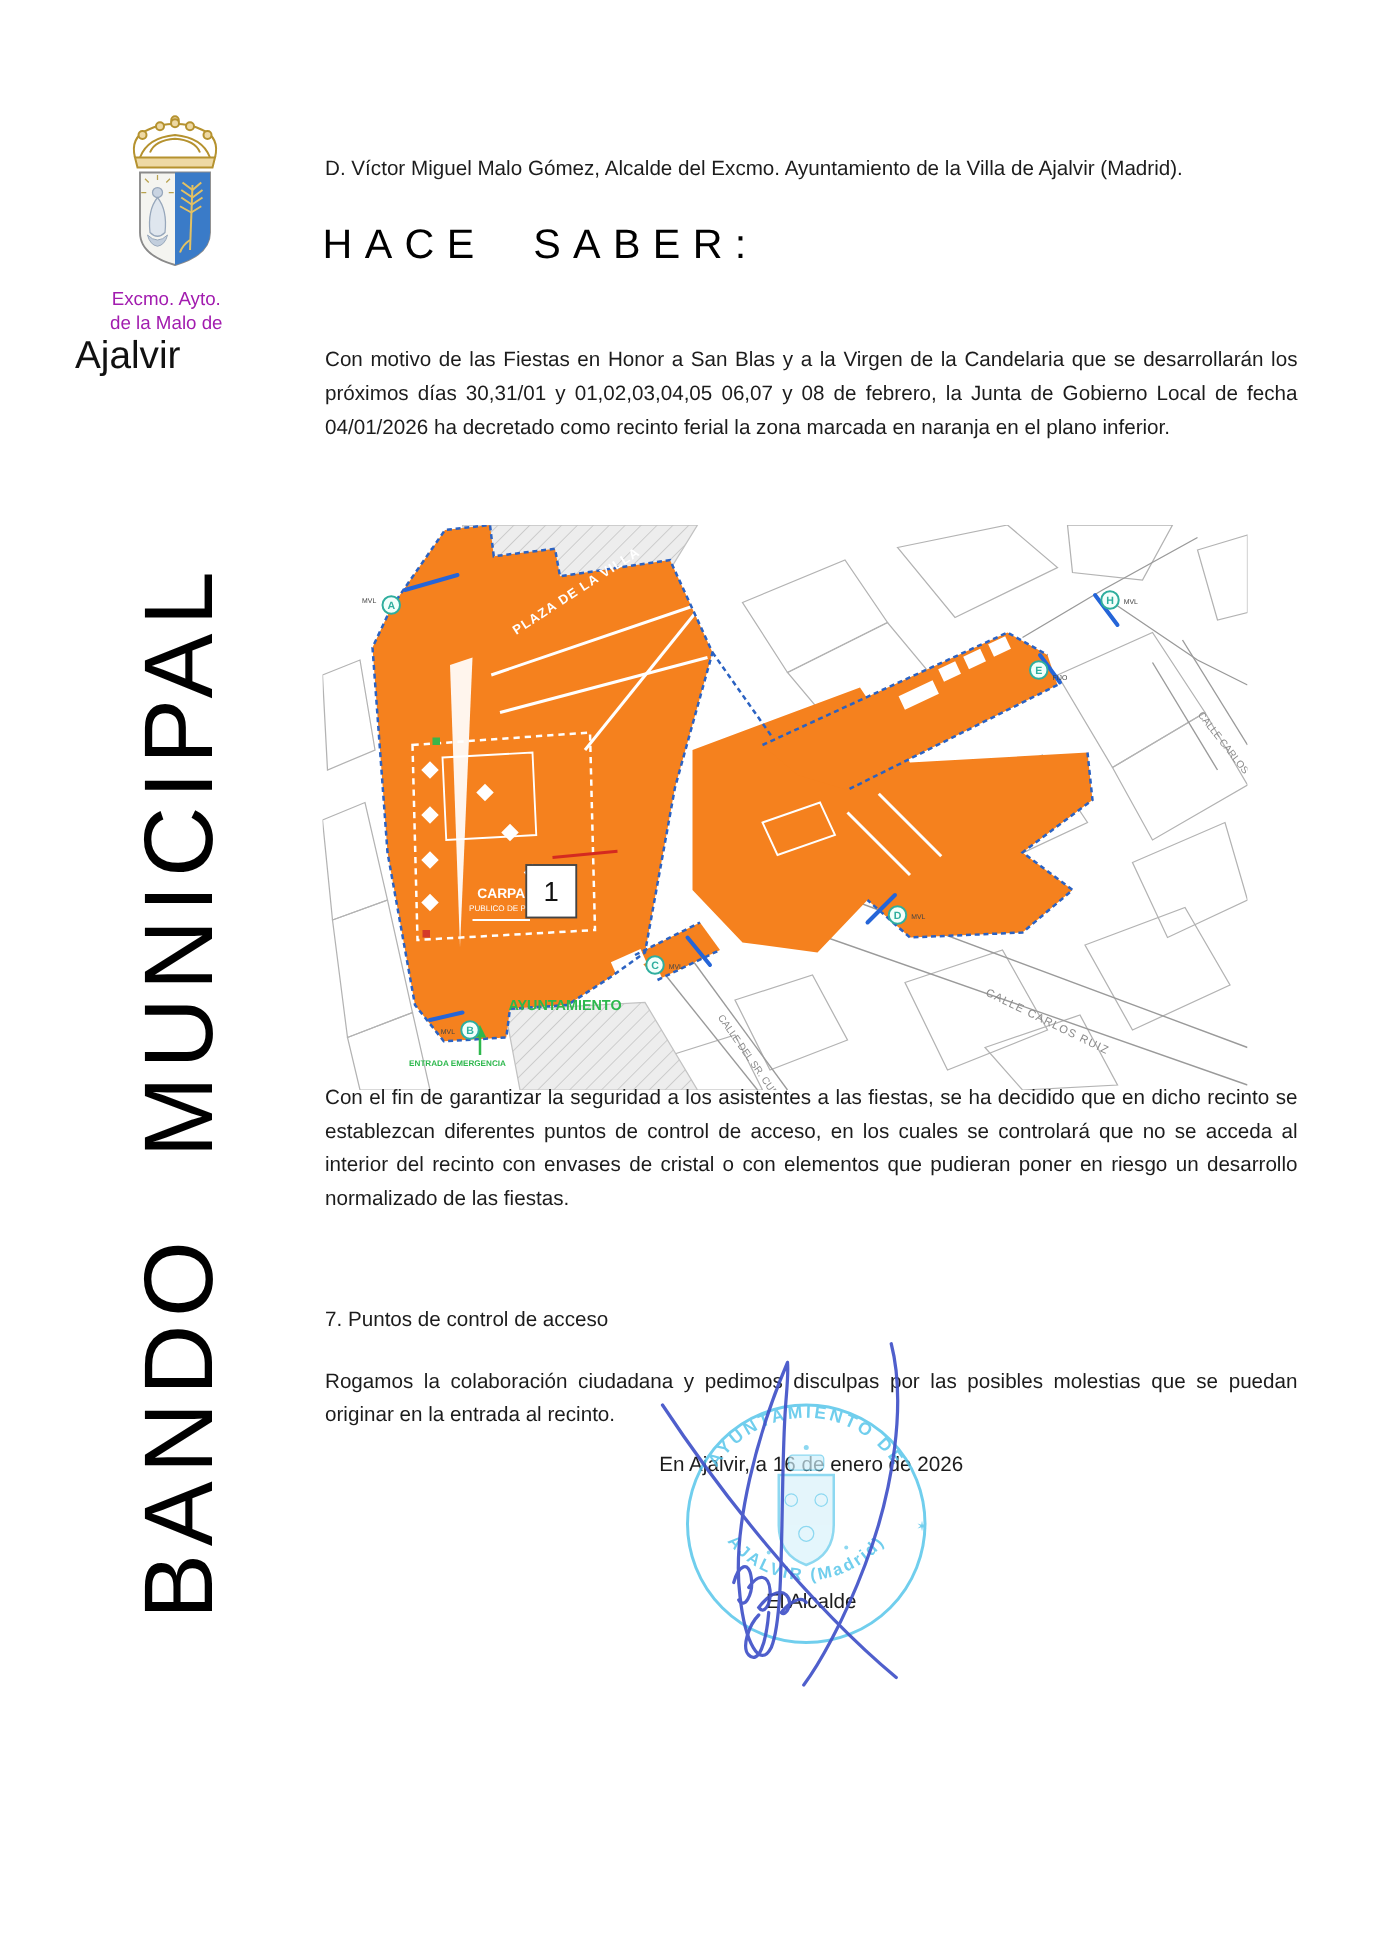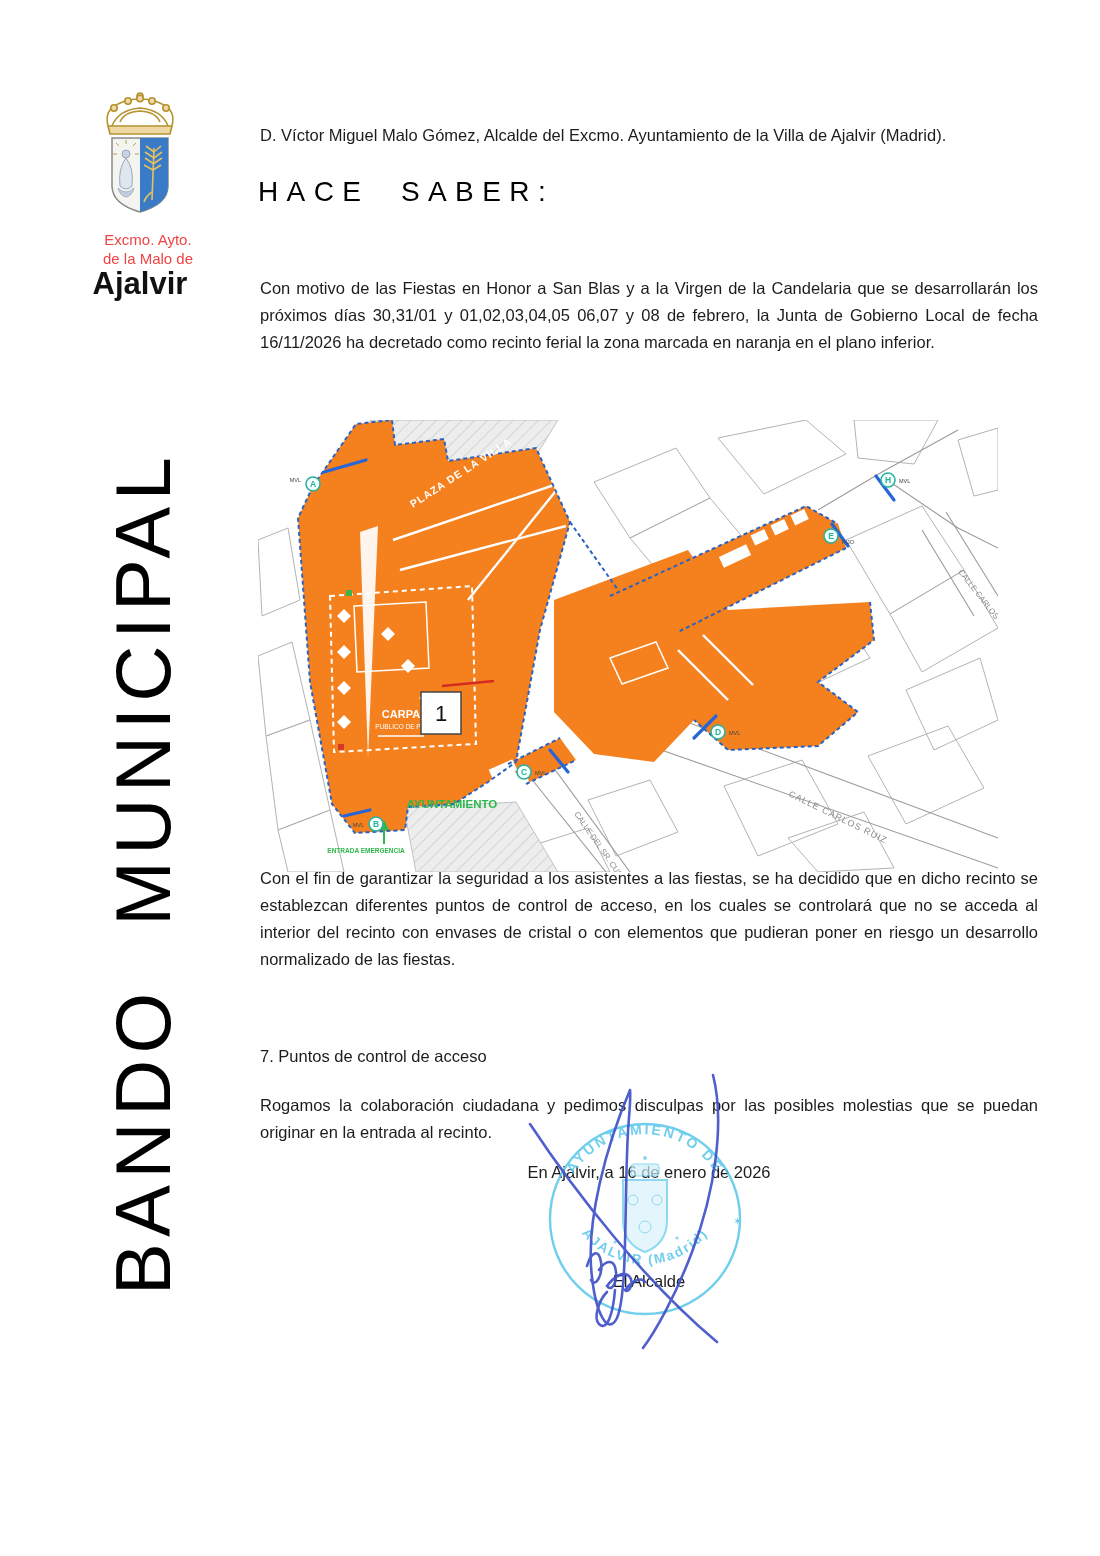--- a/index.html
+++ b/index.html
@@ -2,31 +2,31 @@
 <html><head>
 <meta charset="utf-8">
 <style>
   html,body{margin:0;padding:0;background:#ffffff;}
   .page{
     position:relative;width:1100px;height:1556px;background:#fff;overflow:hidden;
     font-family:"Liberation Sans", sans-serif;color:#1c1c1c;
   }
   
   .logo{position:absolute;left:88px;top:92px;width:104px;height:146px;}
-  .org-small{position:absolute;left:68px;width:160px;text-align:center;font-size:15px;color:#ef4444;}
+  .org-small{position:absolute;left:53px;width:160px;text-align:center;font-size:15px;color:#a21caf;}
   .org1{top:231px;}
   .org2{top:250px;}
-  .org-name{position:absolute;left:60px;top:266px;width:160px;text-align:center;font-size:31px;color:#111;font-weight:bold;}
+  .org-name{position:absolute;left:60px;top:266px;width:160px;text-align:left;font-size:31px;color:#111;}
   .vertical-title{
     position:absolute;left:143px;top:873px;transform:translate(-50%,-50%) rotate(-90deg);
     white-space:nowrap;font-size:78px;font-weight:400;letter-spacing:0.08em;word-spacing:0.42em;color:#000;
   }
   
   .header-line{position:absolute;left:260px;top:126px;width:780px;font-size:16.5px;}
-  .doc-title{position:absolute;left:258px;top:176px;font-size:28px;letter-spacing:0.30em;word-spacing:0.55em;color:#000;}
+  .doc-title{position:absolute;left:258px;top:176px;font-size:33px;letter-spacing:0.30em;word-spacing:0.55em;color:#000;}
   .para{position:absolute;left:260px;width:778px;font-size:16.5px;line-height:27px;text-align:justify;}
   .p1{top:258px;}
   .p2{top:848px;}
   .h1{top:1026px;text-align:left;}
   .p3{top:1075px;}
   .date-line{position:absolute;left:260px;top:1163px;width:778px;text-align:center;font-size:16.5px;z-index:1;}
   .signer{position:absolute;left:260px;top:1272px;width:778px;text-align:center;font-size:16.5px;z-index:1;}
   .map-wrap{position:absolute;left:258px;top:420px;width:740px;height:452px;}
   .sig-overlay{position:absolute;left:495px;top:1052px;width:332px;height:318px;z-index:5;pointer-events:none;}
   svg text{user-select:none;}
@@ -73,21 +73,21 @@
     </g>
   </svg>
   <div class="org-small org1">Excmo. Ayto.</div>
   <div class="org-small org2">de la Malo de</div>
   <div class="org-name">Ajalvir</div>
 
   <div class="vertical-title">BANDO MUNICIPAL</div>
 
   <div class="header-line">D. Víctor Miguel Malo Gómez, Alcalde del Excmo. Ayuntamiento de la Villa de Ajalvir (Madrid).</div>
   <div class="doc-title">HACE SABER:</div>
-  <p class="para p1">Con motivo de las Fiestas en Honor a San Blas y a la Virgen de la Candelaria que se desarrollarán los próximos días 30,31/01 y  01,02,03,04,05 06,07 y 08 de febrero, la Junta de Gobierno Local de fecha 16/11/2026 ha decretado como recinto ferial la zona marcada en naranja en el plano inferior.</p>
+  <p class="para p1">Con motivo de las Fiestas en Honor a San Blas y a la Virgen de la Candelaria que se desarrollarán los próximos días 30,31/01 y  01,02,03,04,05 06,07 y 08 de febrero, la Junta de Gobierno Local de fecha 04/01/2026 ha decretado como recinto ferial la zona marcada en naranja en el plano inferior.</p>
 
   <div class="map-wrap">
     <svg viewBox="0 0 740 452" width="740" height="452">
       <defs>
         <pattern id="hatchP" width="9" height="9" patternUnits="userSpaceOnUse" patternTransform="rotate(45)">
           <rect width="9" height="9" fill="#ededed"></rect>
           <line x1="0" y1="0" x2="0" y2="9" stroke="#c9c9c9" stroke-width="1.4"></line>
         </pattern>
       </defs>
 

